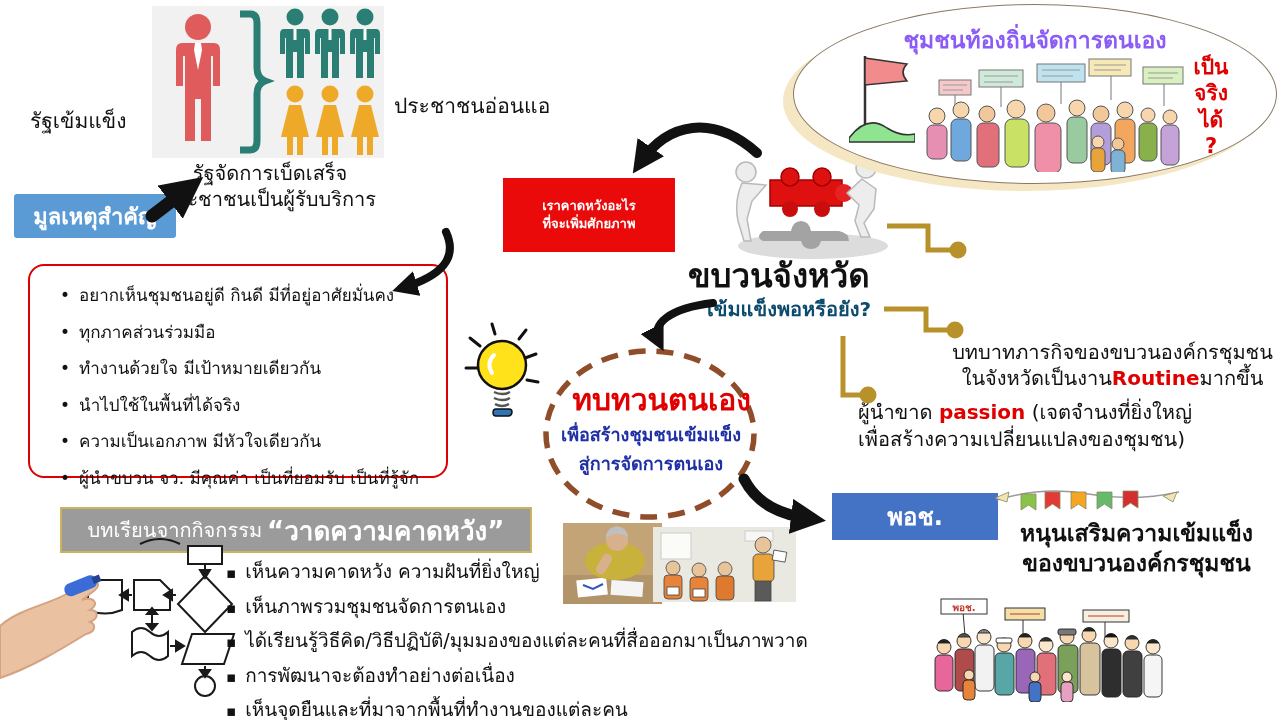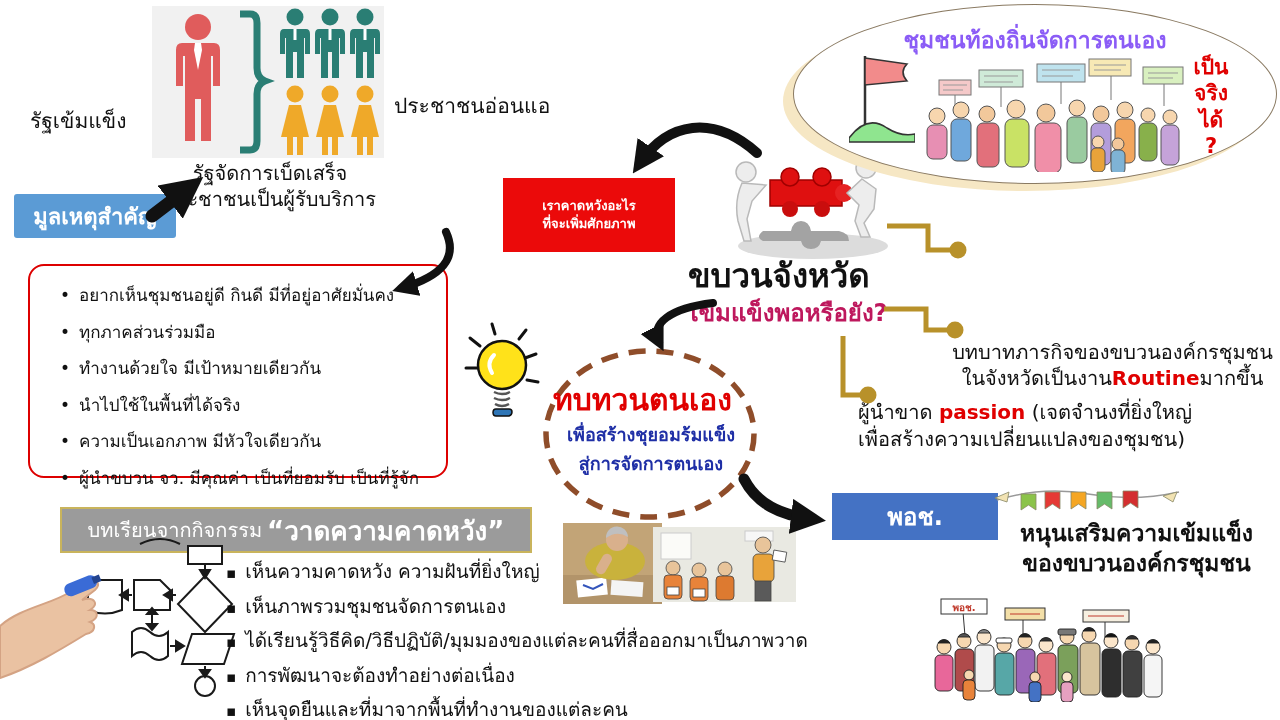--- a/index.html
+++ b/index.html
@@ -22,25 +22,25 @@
               font-size:13px;display:flex;flex-direction:column;align-items:center;justify-content:center;line-height:1.35;margin-left:48px;}
 
   .wish-box{left:28px;top:264px;width:420px;height:214px;border:2px solid #DD0000;border-radius:16px;background:#fff;}
   .wish-box ul{margin:0;padding:15px 8px 0 30px;list-style:none;}
   .wish-box li{font-size:17px;margin-bottom:9.5px;white-space:nowrap;}
   .wish-box li::before{content:"•";margin-right:9px;font-size:17px;}
 
   .bulb{left:464px;top:320px;width:82px;height:114px;}
 
   .oval-wrap{left:541px;top:346px;width:218px;height:176px;}
-  .review-title{left:553px;top:376px;width:198px;text-align:left;color:#E00000;font-weight:bold;font-size:30px;}
+  .review-title{left:553px;top:376px;width:198px;text-align:right;color:#E00000;font-weight:bold;font-size:30px;}
   .review-sub{left:549px;top:421px;width:204px;text-align:center;color:#1F2FA6;font-size:18px;font-weight:600;line-height:1.6;}
 
   .province-title{left:688px;top:249px;width:256px;font-size:33px;font-weight:bold;}
-  .question{left:666px;top:293px;width:246px;text-align:center;font-size:24px;font-weight:bold;color:#be185d;}
+  .question{left:666px;top:293px;width:246px;text-align:center;font-size:20px;font-weight:bold;color:#0c4a6e;}
   .puzzle{left:718px;top:146px;width:185px;height:118px;}
 
   
   .goal-wrap{left:793px;top:4px;width:484px;height:180px;}
   .goal-shadow{position:absolute;left:-10px;top:7px;width:100%;height:100%;border-radius:50%;background:#F6E7C4;}
   .goal-main{position:absolute;left:0;top:0;width:100%;height:100%;border-radius:50%;background:#fff;border:1.5px solid #8a7a62;}
   .goal-title{position:absolute;left:62px;top:18px;width:360px;text-align:center;color:#8b5cf6;font-weight:bold;font-size:23px;}
   .goal-flag{position:absolute;left:56px;top:48px;width:66px;height:92px;}
   .goal-crowd{position:absolute;left:128px;top:48px;width:270px;height:120px;}
   .goal-q{position:absolute;right:34px;top:50px;width:64px;text-align:center;color:#E00000;font-weight:bold;font-size:21px;line-height:1.25;}
@@ -170,21 +170,21 @@
     </svg>
   </div>
 
   <div class="abs oval-wrap">
     <svg width="218" height="176" viewBox="0 0 218 176">
       <ellipse cx="109" cy="88" rx="104" ry="83" fill="none" stroke="#8F4D2A" stroke-width="5.5" stroke-dasharray="17 11"></ellipse>
     </svg>
   </div>
   <div class="abs review-title">ทบทวนตนเอง</div>
   <div class="abs review-sub">
-    <div>เพื่อสร้างชุยอมร้มแข็ง</div>
+    <div>เพื่อสร้างชุมชนเข้มแข็ง</div>
     <div>สู่การจัดการตนเอง</div>
   </div>
 
   <div class="abs puzzle">
     <svg width="185" height="118" viewBox="0 0 185 118">
       <ellipse cx="95" cy="100" rx="75" ry="13" fill="#DCDCDC"></ellipse>
       <path d="M45,85 h28 q2,-10 10,-10 t10,10 h28 q10,2 10,10 h-28 q-2,8 -10,8 t-10,-8 h-38 q-8,-4 0,-10 z" fill="#A3A3A3"></path>
 
       <g>
         <rect x="52" y="34" width="72" height="26" fill="#DF1010" stroke="#A00000" stroke-width="1.5"></rect>

